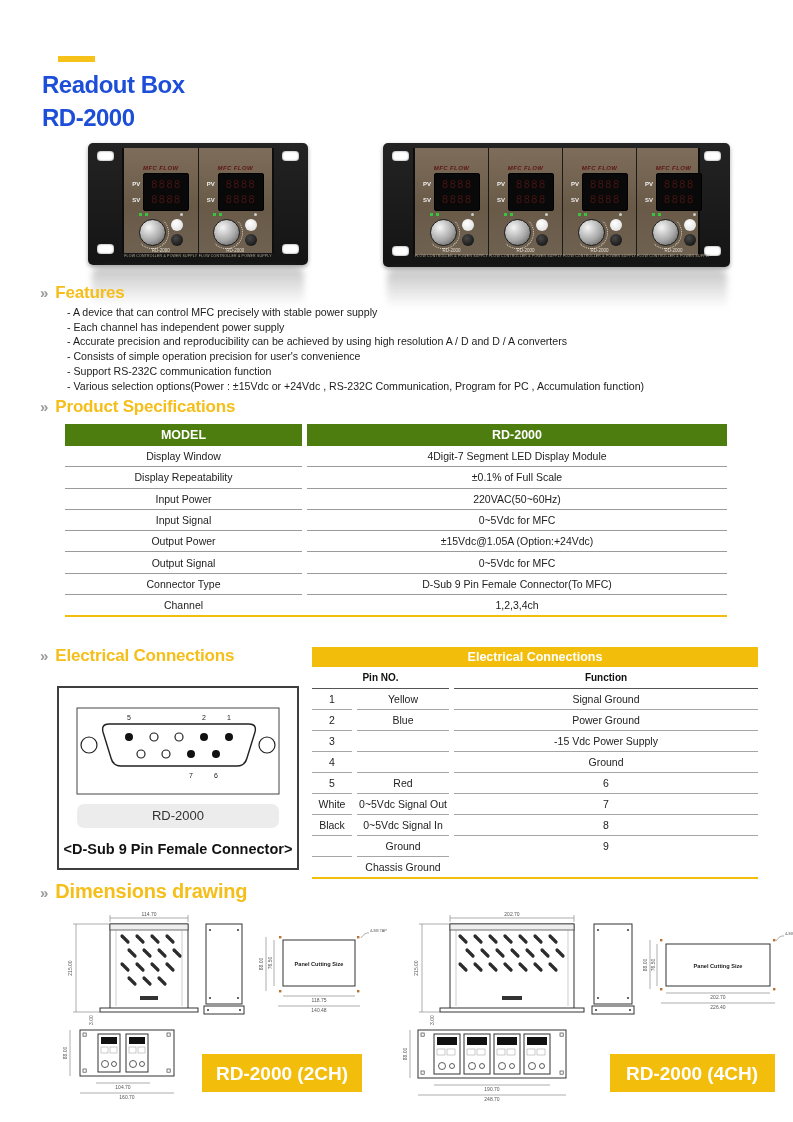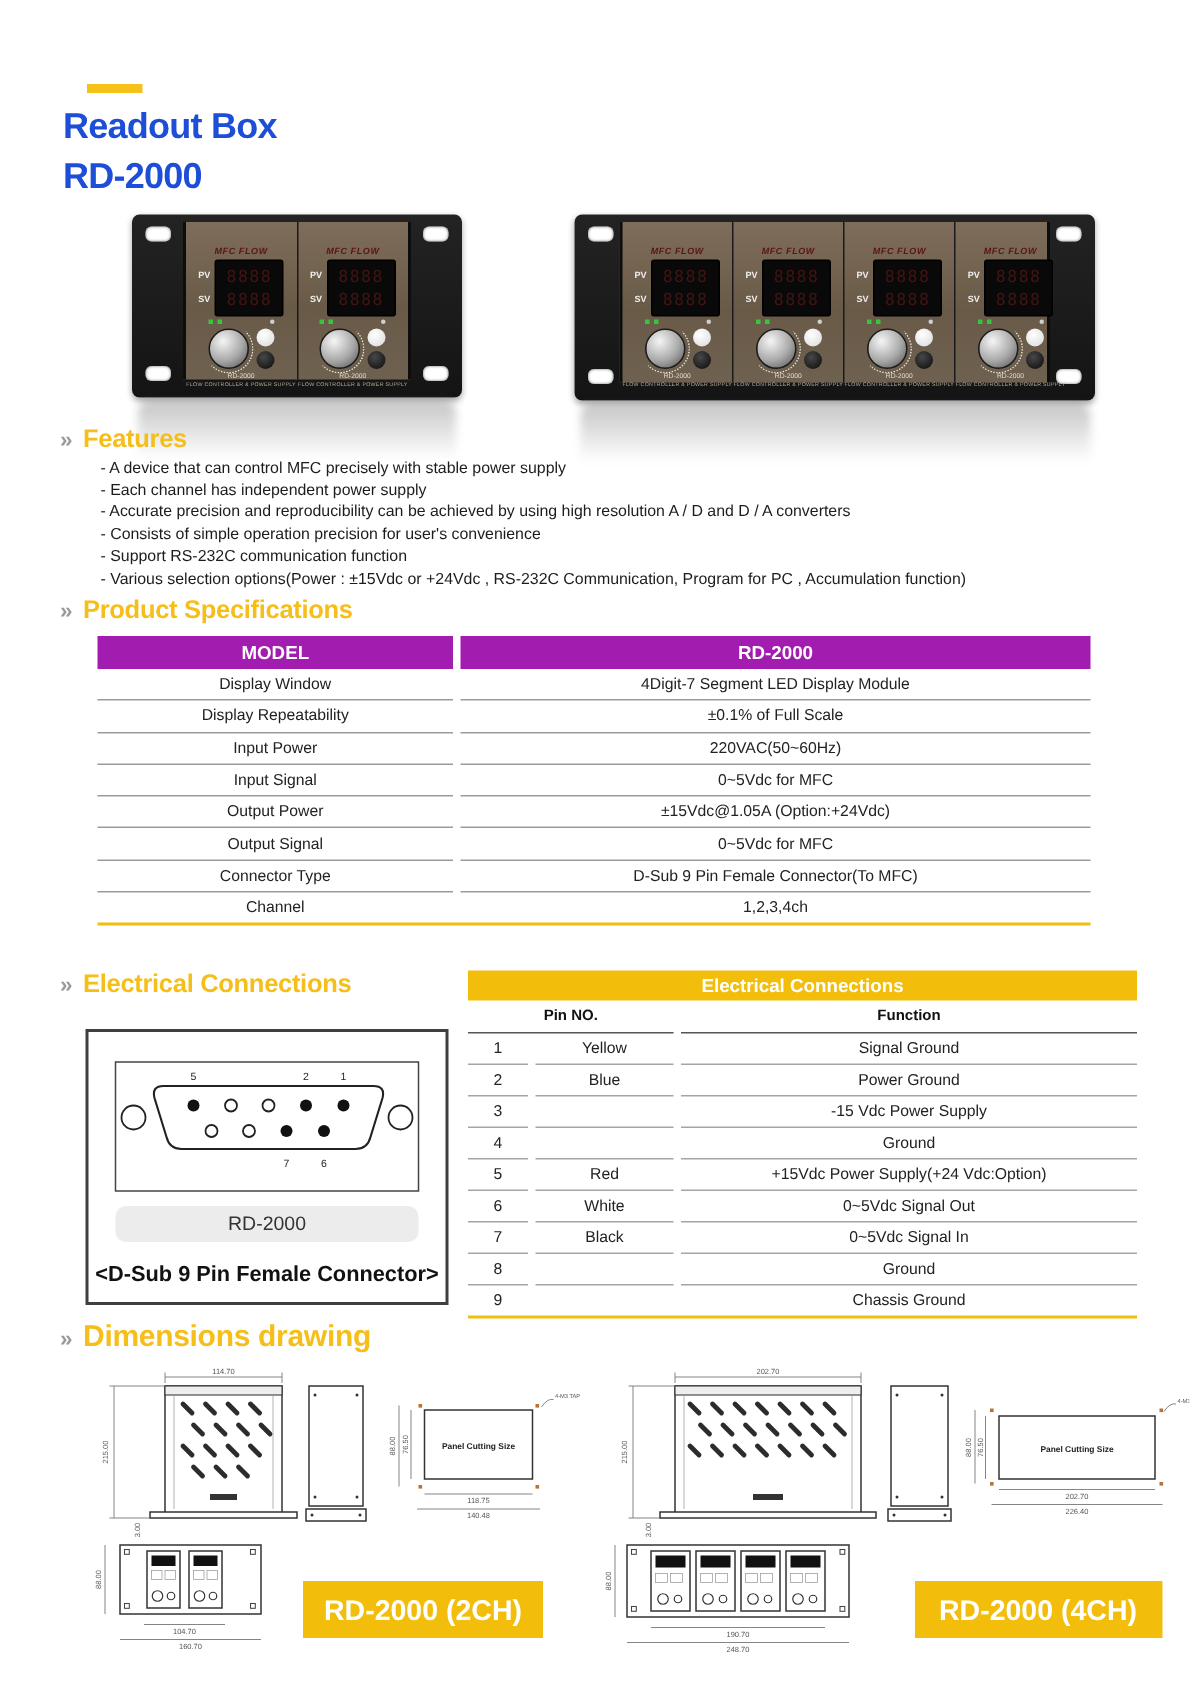--- a/index.html
+++ b/index.html
@@ -58,21 +58,21 @@
   .sec-title{color:#F5BE19;font-size:17px;font-weight:700;letter-spacing:-0.2px;}
   .sec-title.big{font-size:20px;}
 
   
   .features-list{position:absolute;left:67px;top:305px;font-size:10.6px;color:#1c1c1c;
                  line-height:14.7px;}
 
   
   .specs-table{position:absolute;left:65px;top:424px;width:662px;display:grid;
                grid-template-columns:237px 1fr;column-gap:5px;border-bottom:2px solid #F3BE0B;}
-  .hcell{background:#a21caf;color:#fff;font-weight:700;font-size:12.5px;height:22px;
+  .hcell{background:#4d7c0f;color:#fff;font-weight:700;font-size:12.5px;height:22px;
          display:flex;align-items:center;justify-content:center;}
   .cell{height:20.3px;display:flex;align-items:center;justify-content:center;
         font-size:10.5px;color:#222;border-bottom:1px solid #9b9b9b;}
   .cell.last{border-bottom:none;}
 
   
   .elec-table{position:absolute;left:312px;top:647px;width:446px;display:grid;
               grid-template-columns:40px 92px 1fr;column-gap:5px;border-bottom:2px solid #F3BE0B;}
   .elec-title{grid-column:1/4;background:#F3BE0B;color:#fff;font-weight:700;font-size:12.5px;
               height:20px;display:flex;align-items:center;justify-content:center;}
@@ -376,21 +376,20 @@
   <div class="ecell">Blue</div>
   <div class="ecell">Power Ground</div>
   <div class="ecell">3</div>
   <div class="ecell"></div>
   <div class="ecell">-15 Vdc Power Supply</div>
   <div class="ecell">4</div>
   <div class="ecell"></div>
   <div class="ecell">Ground</div>
   <div class="ecell">5</div>
   <div class="ecell">Red</div>
-  <div class="ecell">+15Vdc Power Supply(+24 Vdc:Option)</div>
   <div class="ecell">6</div>
   <div class="ecell">White</div>
   <div class="ecell">0~5Vdc Signal Out</div>
   <div class="ecell">7</div>
   <div class="ecell">Black</div>
   <div class="ecell">0~5Vdc Signal In</div>
   <div class="ecell">8</div>
   <div class="ecell"></div>
   <div class="ecell">Ground</div>
   <div class="ecell last">9</div>

